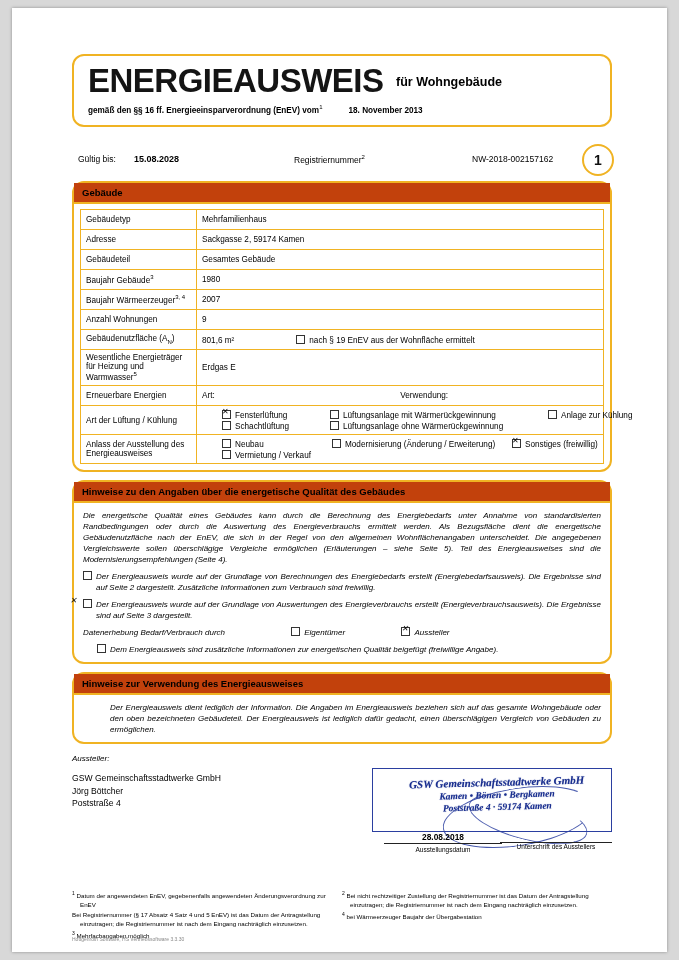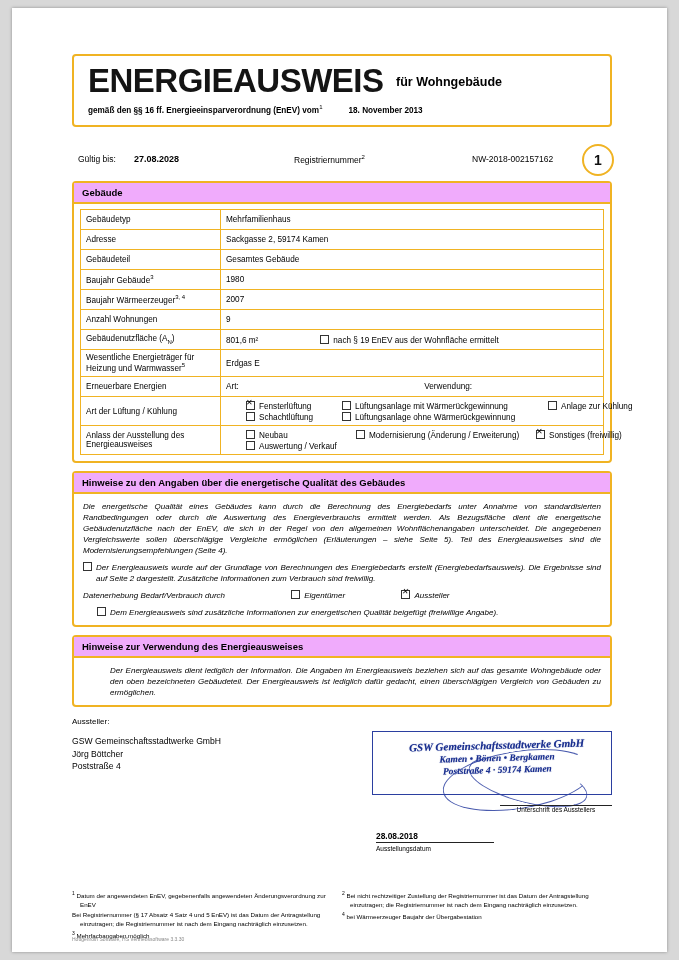--- a/index.html
+++ b/index.html
@@ -13,26 +13,26 @@
     position:absolute;left:12px;top:8px;width:655px;height:944px;
     background:#ffffff;
     box-shadow:0 0 3px rgba(0,0,0,.35);
   }
   .sheet{
     position:absolute;left:60px;top:46px;width:540px;
   }
   
   .obox{
     border:2px solid #f0b323;
-    border-radius:4px;
+    border-radius:12px;
     background:#fff;
     position:relative;
   }
   .secthead{
-    background:#f0abfc;
+    background:#c2410c;
     font-weight:bold;
     font-size:9.5px;
     padding:4px 8px;
     border-bottom:2px solid #f0b323;
   }
   
   .titlebox{padding:8px 14px 10px 14px;}
   .title{
     font-size:33px;font-weight:bold;letter-spacing:-0.5px;
     color:#141414;display:inline-block;line-height:1;
@@ -85,21 +85,21 @@
   
   .note{margin-top:8px;}
   .notebody{padding:7px 9px;font-size:8px;line-height:1.38;text-align:justify;font-style:italic;}
   .notebody p{margin:0 0 5px 0;}
   .notebody p:last-child{margin-bottom:0;padding-left:27px;}
   .ind{padding-left:13px;text-indent:-13px;}
   .datrow{margin-top:5px;}
   .datrow .opt{margin-right:34px;}
   
   .issue{margin-top:10px;position:relative;height:110px;font-size:8.4px;}
-  .issue .lbl{font-size:8px;}
+  .issue .lbl{font-size:8px;font-style:italic;}
   .issuer-name{margin-top:9px;line-height:1.45;font-size:8.6px;}
   .sigarea{position:absolute;left:300px;top:14px;width:240px;height:86px;}
   .sigbox{
     position:absolute;left:0;top:0;width:238px;height:62px;
     border:1px solid #2b3fa0;
   }
   .stamp{
     position:absolute;left:18px;top:8px;width:214px;
     color:#1a2f8f;font-family:"Liberation Serif", serif;
     font-weight:bold;font-style:italic;font-size:11px;line-height:1.25;
@@ -112,22 +112,22 @@
     border:1.4px solid #2b3fa0;border-radius:50%;
     transform:rotate(-9deg);opacity:.85;
     border-right-color:transparent;
   }
   .swirl2{
     position:absolute;left:95px;top:30px;width:120px;height:40px;
     border:1.2px solid #2b3fa0;border-radius:50%;
     transform:rotate(14deg);opacity:.8;border-top-color:transparent;
   }
   .sigline1{
-    position:absolute;left:4px;top:64px;width:118px;
-    font-size:8.4px;font-weight:bold;margin-top:36px;
+    position:absolute;left:12px;top:64px;width:118px;text-align:center;
+    font-size:8.4px;font-weight:bold;
   }
   .sigline1 .u{border-bottom:1px solid #222;padding-bottom:1px;display:block;}
   .sigcap{font-size:6.5px;margin-top:2px;font-weight:normal;}
   .sigline2{
     position:absolute;left:128px;top:64px;width:112px;text-align:center;
     font-size:6.5px;
   }
   .sigline2 .u{border-bottom:1px solid #222;display:block;height:10px;}
   
   .fn{
@@ -152,21 +152,21 @@
     <div class="obox titlebox">
       <span class="title">ENERGIEAUSWEIS</span>
       <span class="titlesub">für Wohngebäude</span>
       <div class="legal">
         <b>gemäß den §§ 16 ff. Energieeinsparverordnung (EnEV) vom</b><span class="sup">1</span><b class="dt">18. November 2013</b>
       </div>
     </div>
 
     <div class="validrow">
       <span class="lbl vb-gultig">Gültig bis:</span>
-      <span class="lbl vb-date">27.08.2028</span>
+      <span class="lbl vb-date">15.08.2028</span>
       <span class="lbl vb-reg"><span>Registriernummer</span><span class="vb-regsup">2</span></span>
       <span class="lbl vb-regno">NW-2018-002157162</span>
       <span class="circle">1</span>
     </div>
 
     <div class="obox gbox">
       <div class="secthead">Gebäude</div>
       <div style="padding:5px 6px 6px 6px;">
       <table class="g">
         <tbody>
@@ -208,62 +208,63 @@
         <tr>
           <td class="l">Erneuerbare Energien</td>
           <td>
             <span style="display:inline-block;width:196px">Art:</span>
             <span>Verwendung:</span>
           </td>
         </tr>
         <tr>
           <td class="l">Art der Lüftung / Kühlung</td>
           <td>
-            <div style="display:flex;">
+            <div style="display:flex;gap:12px;">
               <div style="width:96px">
                 <div class="opt"><span class="chk x"></span><span>Fensterlüftung</span></div>
                 <div class="opt"><span class="chk"></span><span>Schachtlüftung</span></div>
               </div>
               <div style="width:206px">
                 <div class="opt"><span class="chk"></span><span>Lüftungsanlage mit Wärmerückgewinnung</span></div>
                 <div class="opt"><span class="chk"></span><span>Lüftungsanlage ohne Wärmerückgewinnung</span></div>
               </div>
               <div style="width:70px">
                 <div class="opt"><span class="chk"></span><span>Anlage zur Kühlung</span></div>
               </div>
             </div>
           </td>
         </tr>
         <tr>
           <td class="l">Anlass der Ausstellung des Energieausweises</td>
           <td>
             <div style="display:flex;">
               <div style="width:110px">
                 <div class="opt"><span class="chk"></span><span>Neubau</span></div>
-                <div class="opt"><span class="chk"></span><span>Auswertung / Verkauf</span></div>
+                <div class="opt"><span class="chk"></span><span>Vermietung / Verkauf</span></div>
               </div>
               <div style="width:180px">
                 <div class="opt"><span class="chk"></span><span>Modernisierung (Änderung / Erweiterung)</span></div>
               </div>
               <div style="width:80px">
                 <div class="opt"><span class="chk x"></span><span>Sonstiges (freiwillig)</span></div>
               </div>
             </div>
           </td>
         </tr>
       </tbody>
           </table>
       </div>
     </div>
 
     <div class="obox note">
       <div class="secthead">Hinweise zu den Angaben über die energetische Qualität des Gebäudes</div>
       <div class="notebody">
         <p>Die energetische Qualität eines Gebäudes kann durch die Berechnung des Energiebedarfs unter Annahme von standardisierten Randbedingungen oder durch die Auswertung des Energieverbrauchs ermittelt werden. Als Bezugsfläche dient die energetische Gebäudenutzfläche nach der EnEV, die sich in der Regel von den allgemeinen Wohnflächenangaben unterscheidet. Die angegebenen Vergleichswerte sollen überschlägige Vergleiche ermöglichen (Erläuterungen – siehe Seite 5). Teil des Energieausweises sind die Modernisierungsempfehlungen (Seite 4).</p>
         <p class="ind"><span class="chk"></span><span>Der Energieausweis wurde auf der Grundlage von Berechnungen des Energiebedarfs erstellt (Energiebedarfsausweis). Die Ergebnisse sind auf Seite 2 dargestellt. Zusätzliche Informationen zum Verbrauch sind freiwillig.</span></p>
+        <p class="ind"><span class="chk x"></span><span>Der Energieausweis wurde auf der Grundlage von Auswertungen des Energieverbrauchs erstellt (Energieverbrauchsausweis). Die Ergebnisse sind auf Seite 3 dargestellt.</span></p>
         <p class="datrow">
           <span style="display:inline-block;width:186px">Datenerhebung Bedarf/Verbrauch durch</span>
           <span class="opt"><span class="chk"></span><span>Eigentümer</span></span>
           <span class="opt"><span class="chk x"></span><span>Aussteller</span></span>
         </p>
         <p class="ind" style="margin-top:5px"><span class="chk"></span><span>Dem Energieausweis sind zusätzliche Informationen zur energetischen Qualität beigefügt (freiwillige Angabe).</span></p>
       </div>
     </div>
 
     <div class="obox note">

